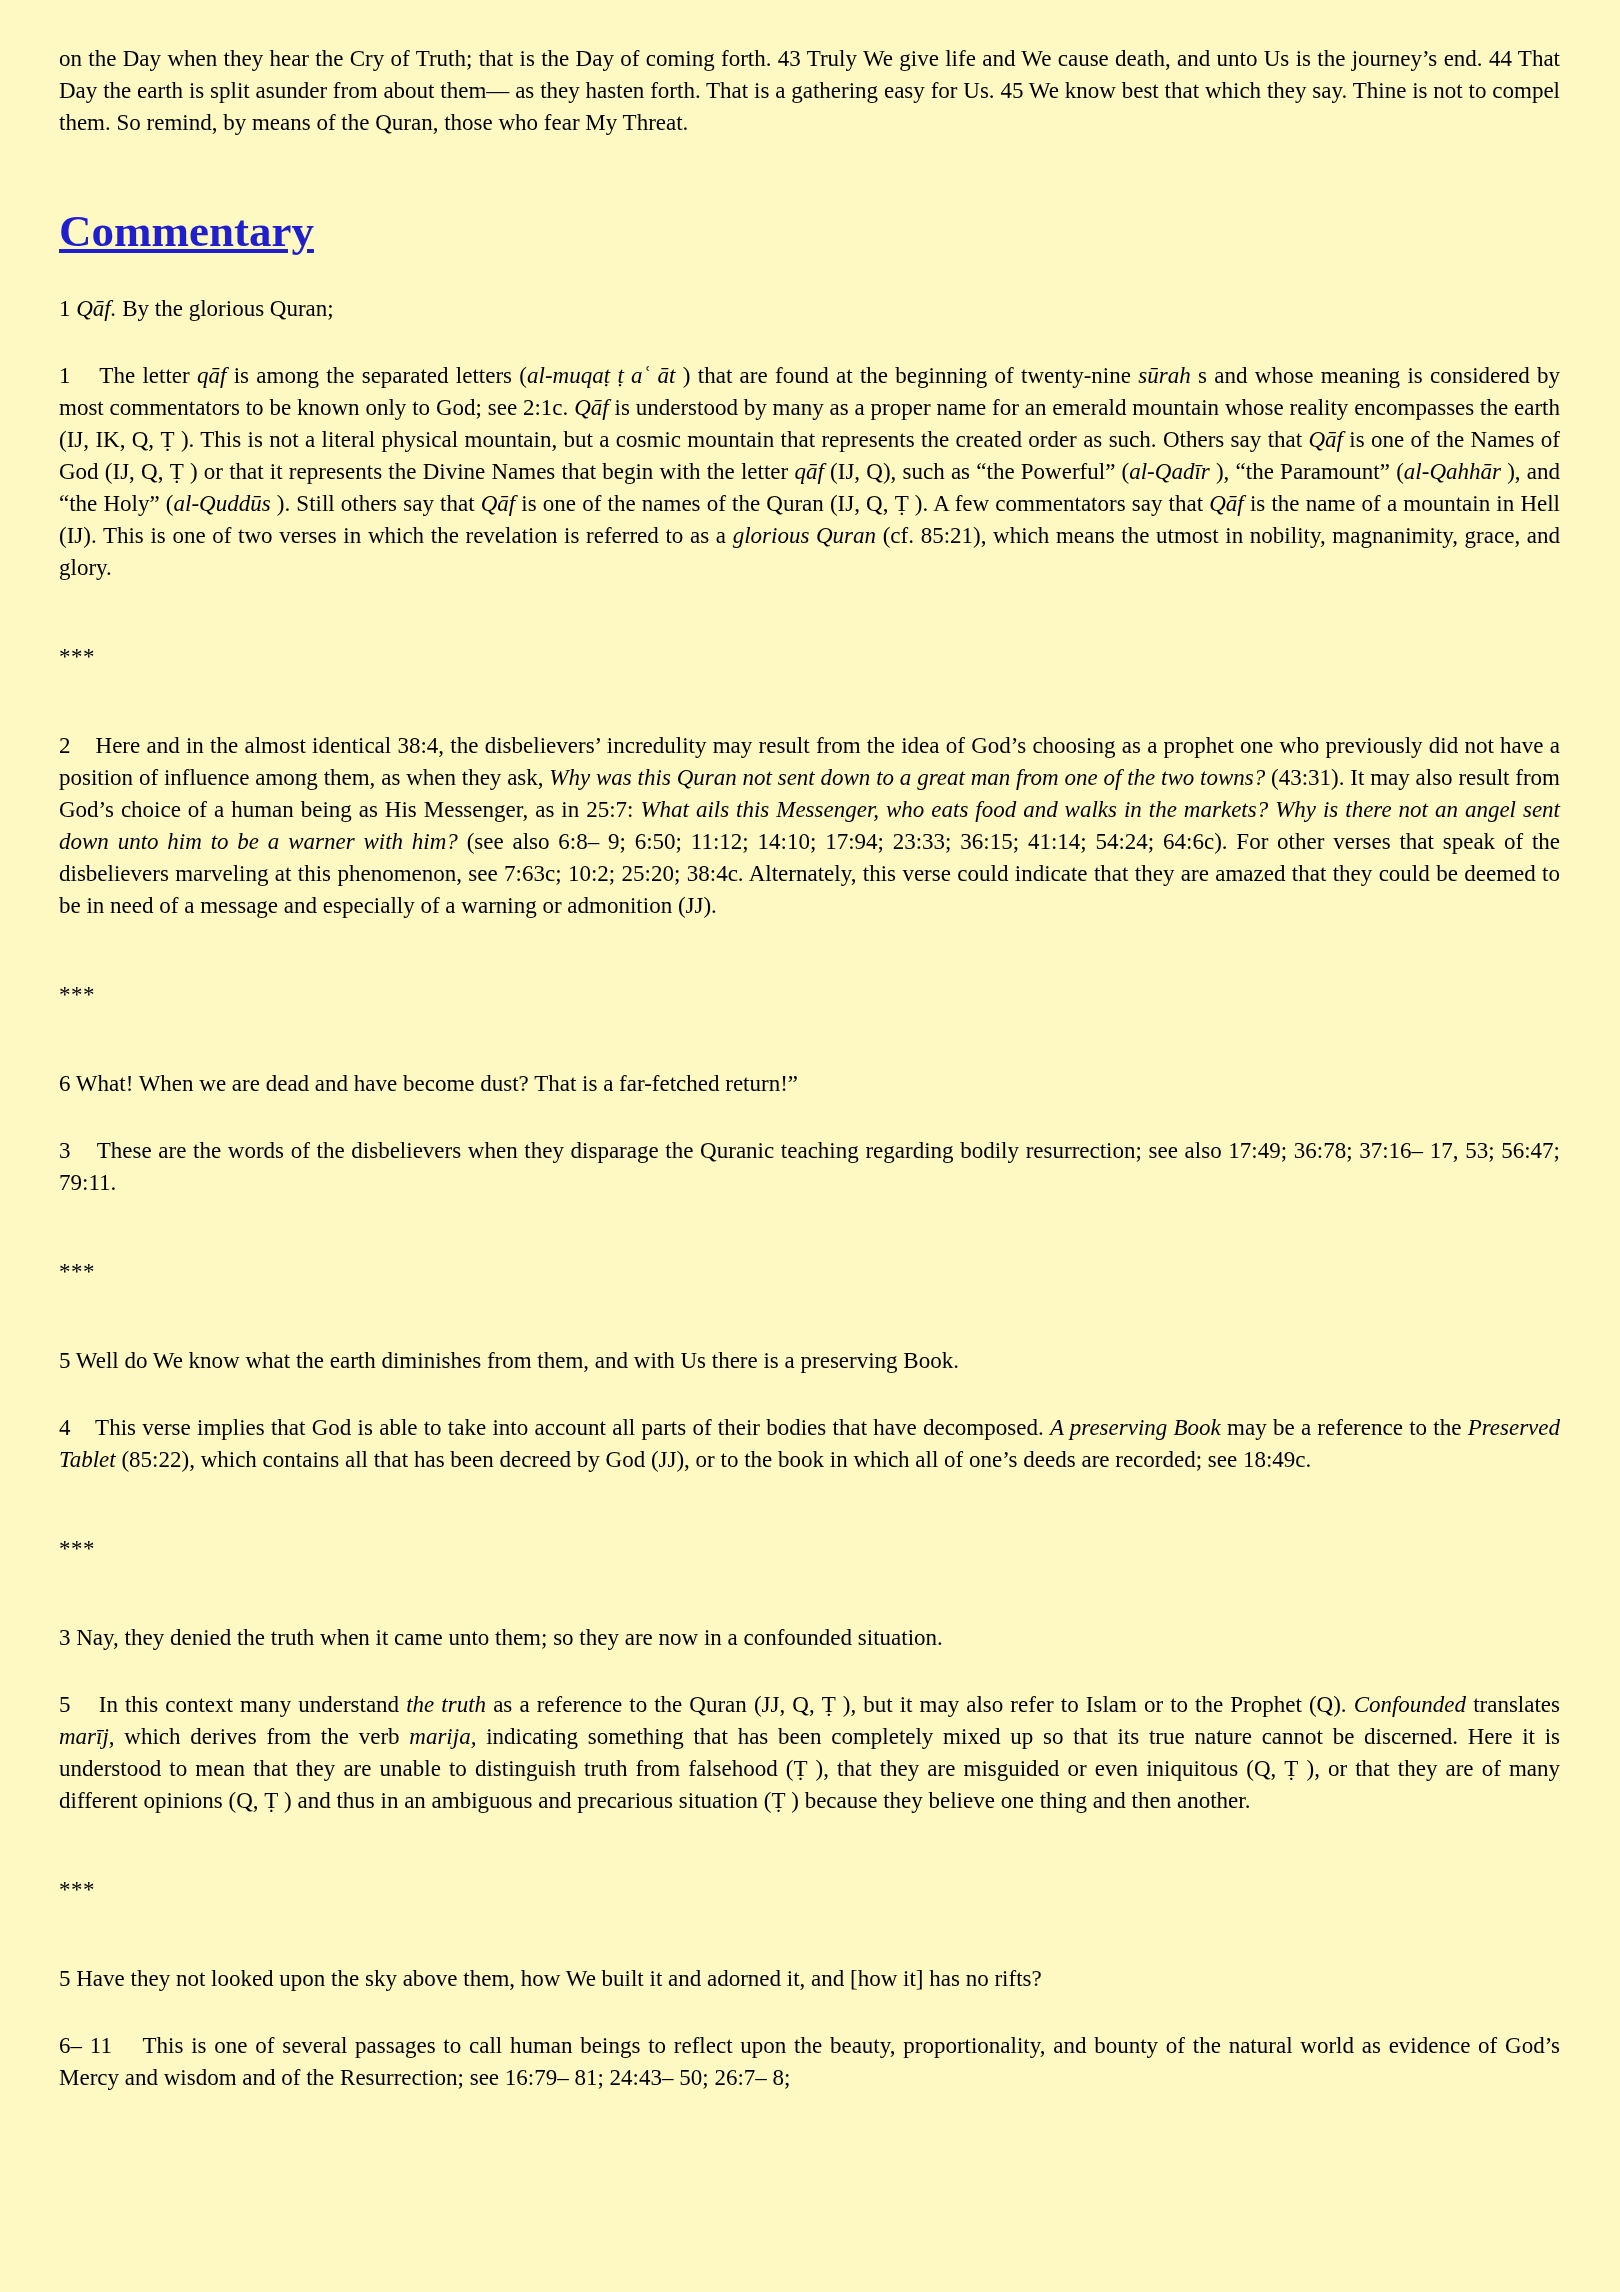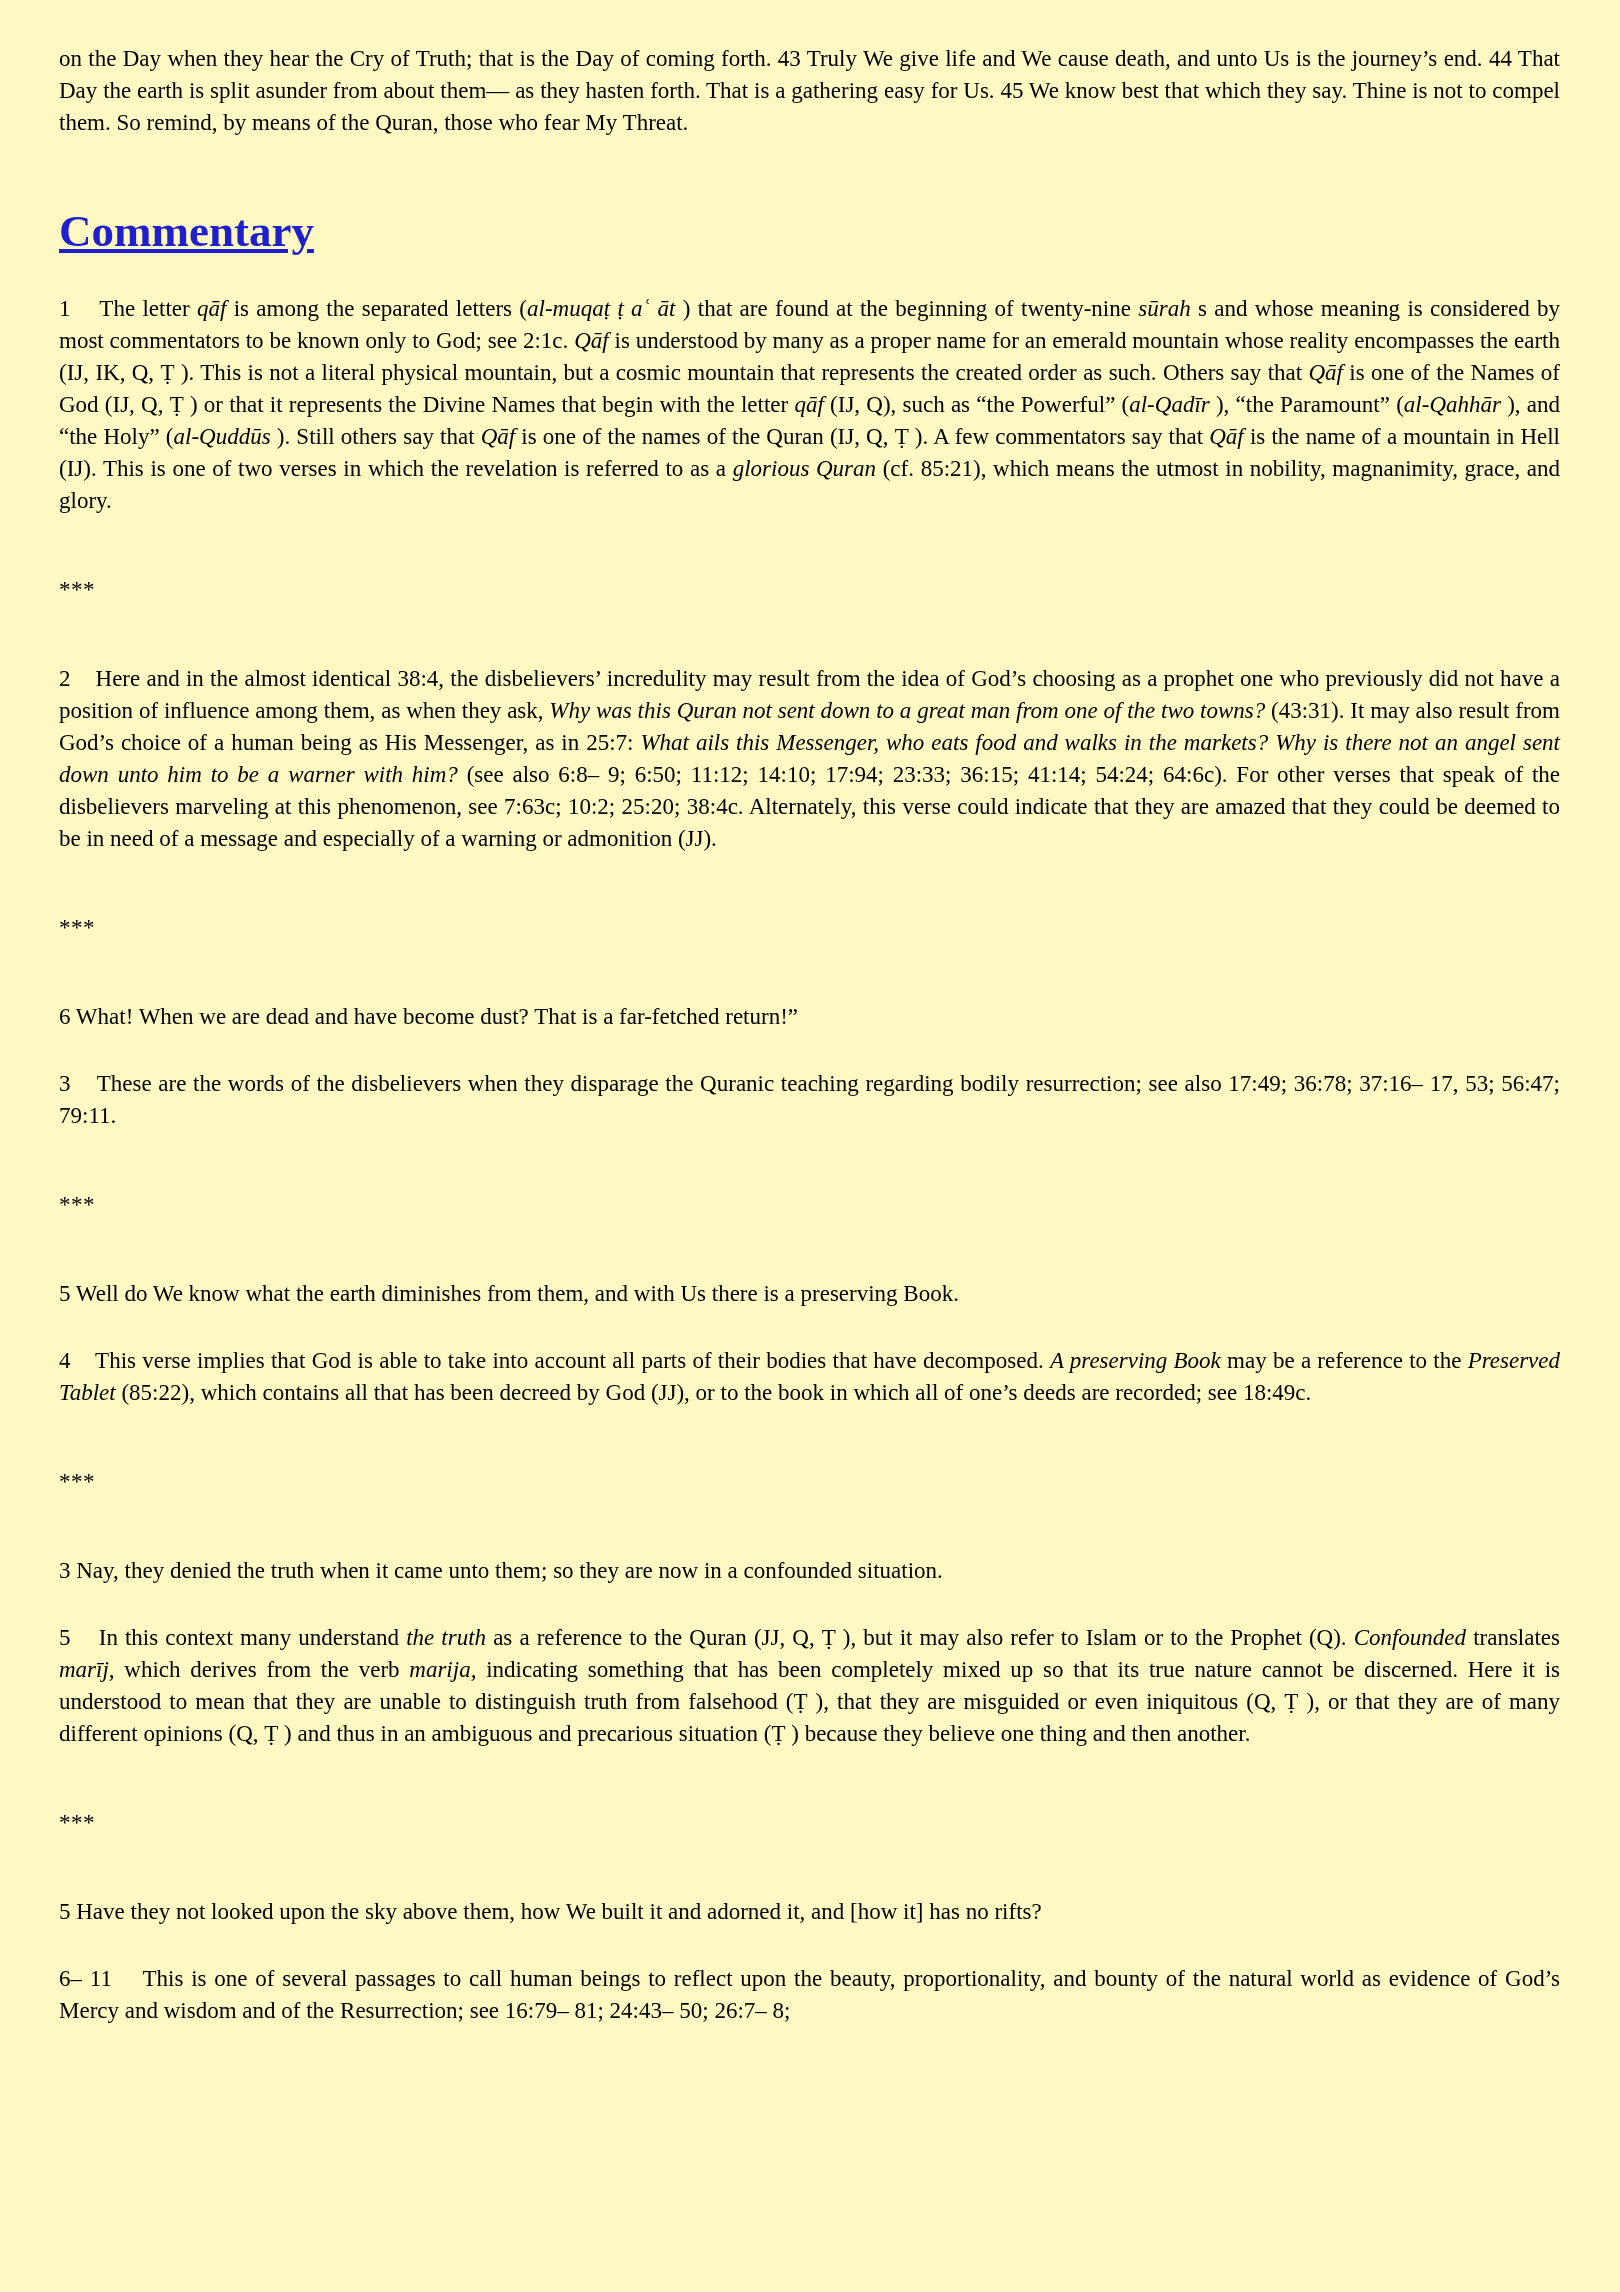--- a/index.html
+++ b/index.html
@@ -28,20 +28,21 @@
 </style>
 </head>
 <body>
 
 <div class="doc">
   <div>
       <p class="verse"><span>on the Day when they hear the Cry of Truth; that is the Day of coming forth. 43 Truly We give life and We cause death, and unto Us is the journey’s end. 44 That Day the earth is split asunder from about them— as they hasten forth. That is a gathering easy for Us. 45 We know best that which they say. Thine is not to compel them. So remind, by means of the Quran, those who fear My Threat.</span></p>
     </div>
   <h1 class="commentary-heading" style="color: rgb(31, 31, 207);">Commentary</h1>
   <div>
+      <p class="verse"><span>1 </span><span class="it">Qāf.</span><span> By the glorious Quran;</span></p>
       <p class="commentary"><span>1&nbsp;&nbsp;&nbsp; The letter </span><span class="it">qāf</span><span> is among the separated letters (</span><span class="it">al-muqaṭ ṭ aʿ āt</span><span> ) that are found at the beginning of twenty-nine </span><span class="it">sūrah</span><span> s and whose meaning is considered by most commentators to be known only to God; see 2:1c. </span><span class="it">Qāf</span><span> is understood by many as a proper name for an emerald mountain whose reality encompasses the earth (IJ, IK, Q, Ṭ ). This is not a literal physical mountain, but a cosmic mountain that represents the created order as such. Others say that </span><span class="it">Qāf</span><span> is one of the Names of God (IJ, Q, Ṭ ) or that it represents the Divine Names that begin with the letter </span><span class="it">qāf</span><span> (IJ, Q), such as “the Powerful” (</span><span class="it">al-Qadīr</span><span> ), “the Paramount” (</span><span class="it">al-Qahhār</span><span> ), and “the Holy” (</span><span class="it">al-Quddūs</span><span> ). Still others say that </span><span class="it">Qāf</span><span> is one of the names of the Quran (IJ, Q, Ṭ ). A few commentators say that </span><span class="it">Qāf</span><span> is the name of a mountain in Hell (IJ). This is one of two verses in which the revelation is referred to as a </span><span class="it">glorious Quran</span><span> (cf. 85:21), which means the utmost in nobility, magnanimity, grace, and glory.</span></p>
       <p class="separator">***</p>
       <p class="commentary"><span>2&nbsp;&nbsp;&nbsp; Here and in the almost identical 38:4, the disbelievers’ incredulity may result from the idea of God’s choosing as a prophet one who previously did not have a position of influence among them, as when they ask, </span><span class="it">Why was this Quran not sent down to a great man from one of the two towns?</span><span> (43:31). It may also result from God’s choice of a human being as His Messenger, as in 25:7: </span><span class="it">What ails this Messenger, who eats food and walks in the markets? Why is there not an angel sent down unto him to be a warner with him?</span><span> (see also 6:8– 9; 6:50; 11:12; 14:10; 17:94; 23:33; 36:15; 41:14; 54:24; 64:6c). For other verses that speak of the disbelievers marveling at this phenomenon, see 7:63c; 10:2; 25:20; 38:4c. Alternately, this verse could indicate that they are amazed that they could be deemed to be in need of a message and especially of a warning or admonition (JJ).</span></p>
       <p class="separator">***</p>
       <p class="verse"><span>6 What! When we are dead and have become dust? That is a far-fetched return!”</span></p>
       <p class="commentary"><span>3&nbsp;&nbsp;&nbsp; These are the words of the disbelievers when they disparage the Quranic teaching regarding bodily resurrection; see also 17:49; 36:78; 37:16– 17, 53; 56:47; 79:11.</span></p>
       <p class="separator">***</p>
       <p class="verse"><span>5 Well do We know what the earth diminishes from them, and with Us there is a preserving Book.</span></p>
       <p class="commentary"><span>4&nbsp;&nbsp;&nbsp; This verse implies that God is able to take into account all parts of their bodies that have decomposed. </span><span class="it">A preserving Book</span><span> may be a reference to the </span><span class="it">Preserved Tablet</span><span> (85:22), which contains all that has been decreed by God (JJ), or to the book in which all of one’s deeds are recorded; see 18:49c.</span></p>
       <p class="separator">***</p>

